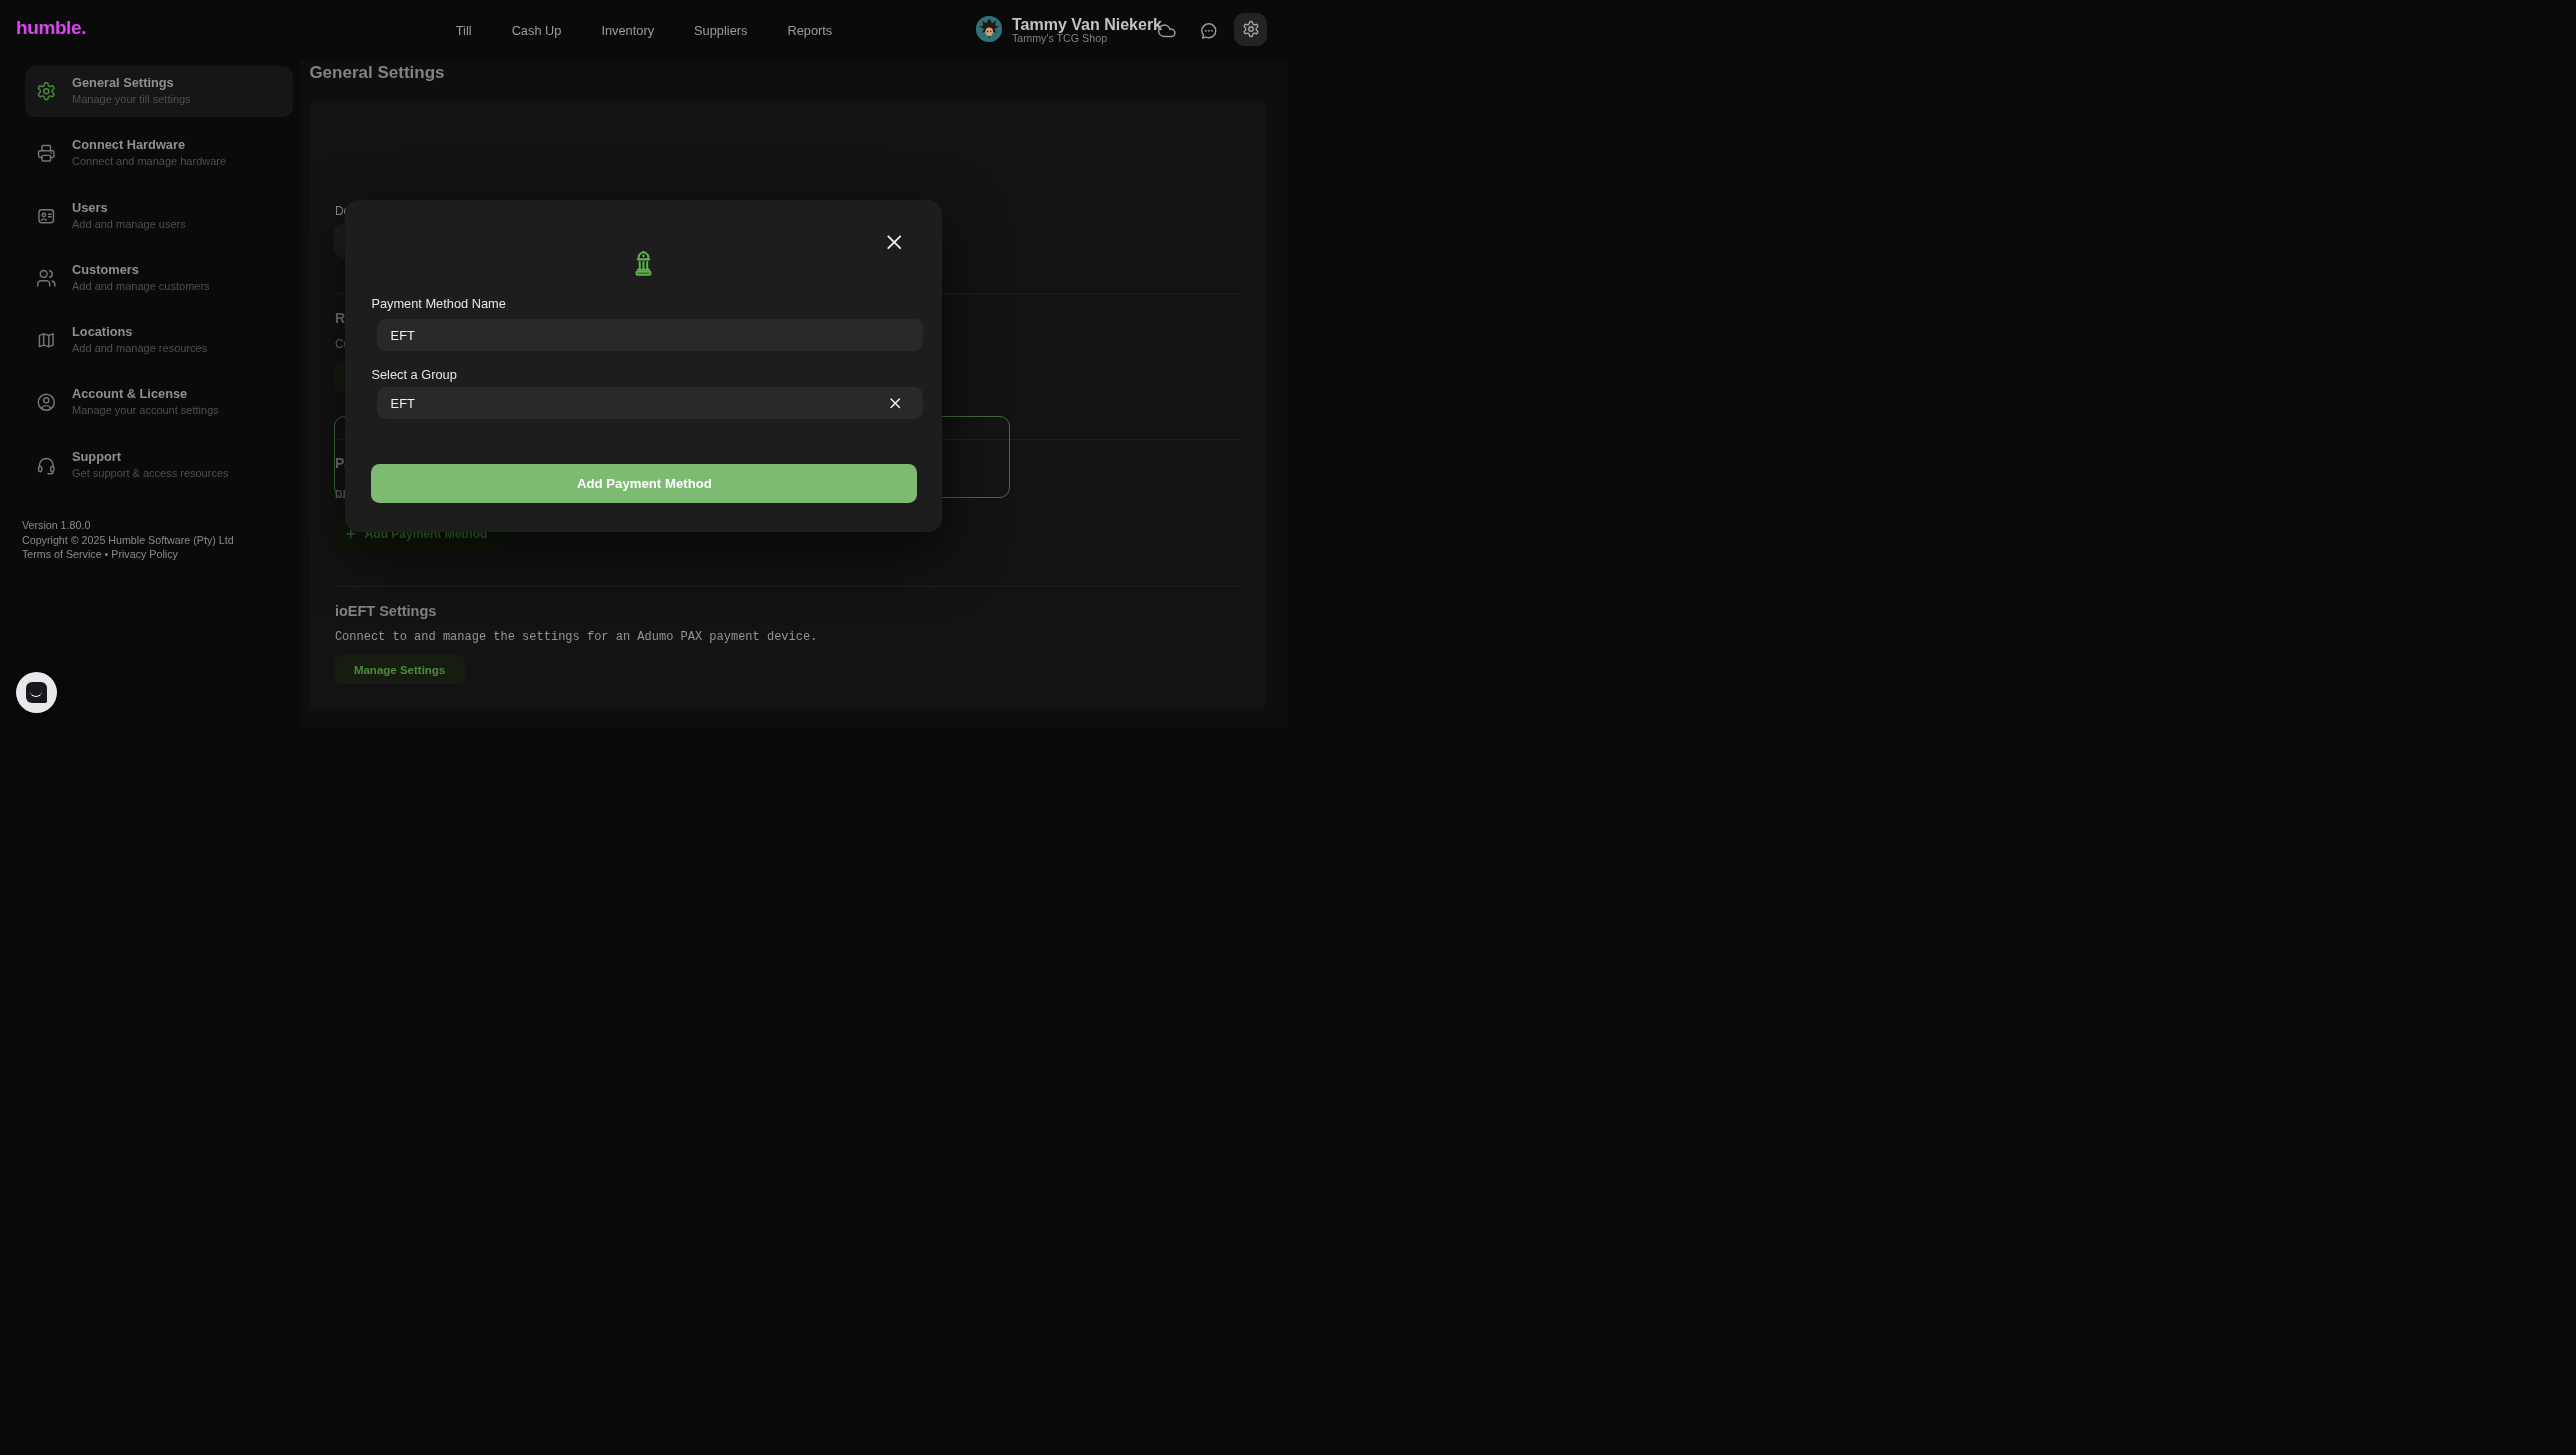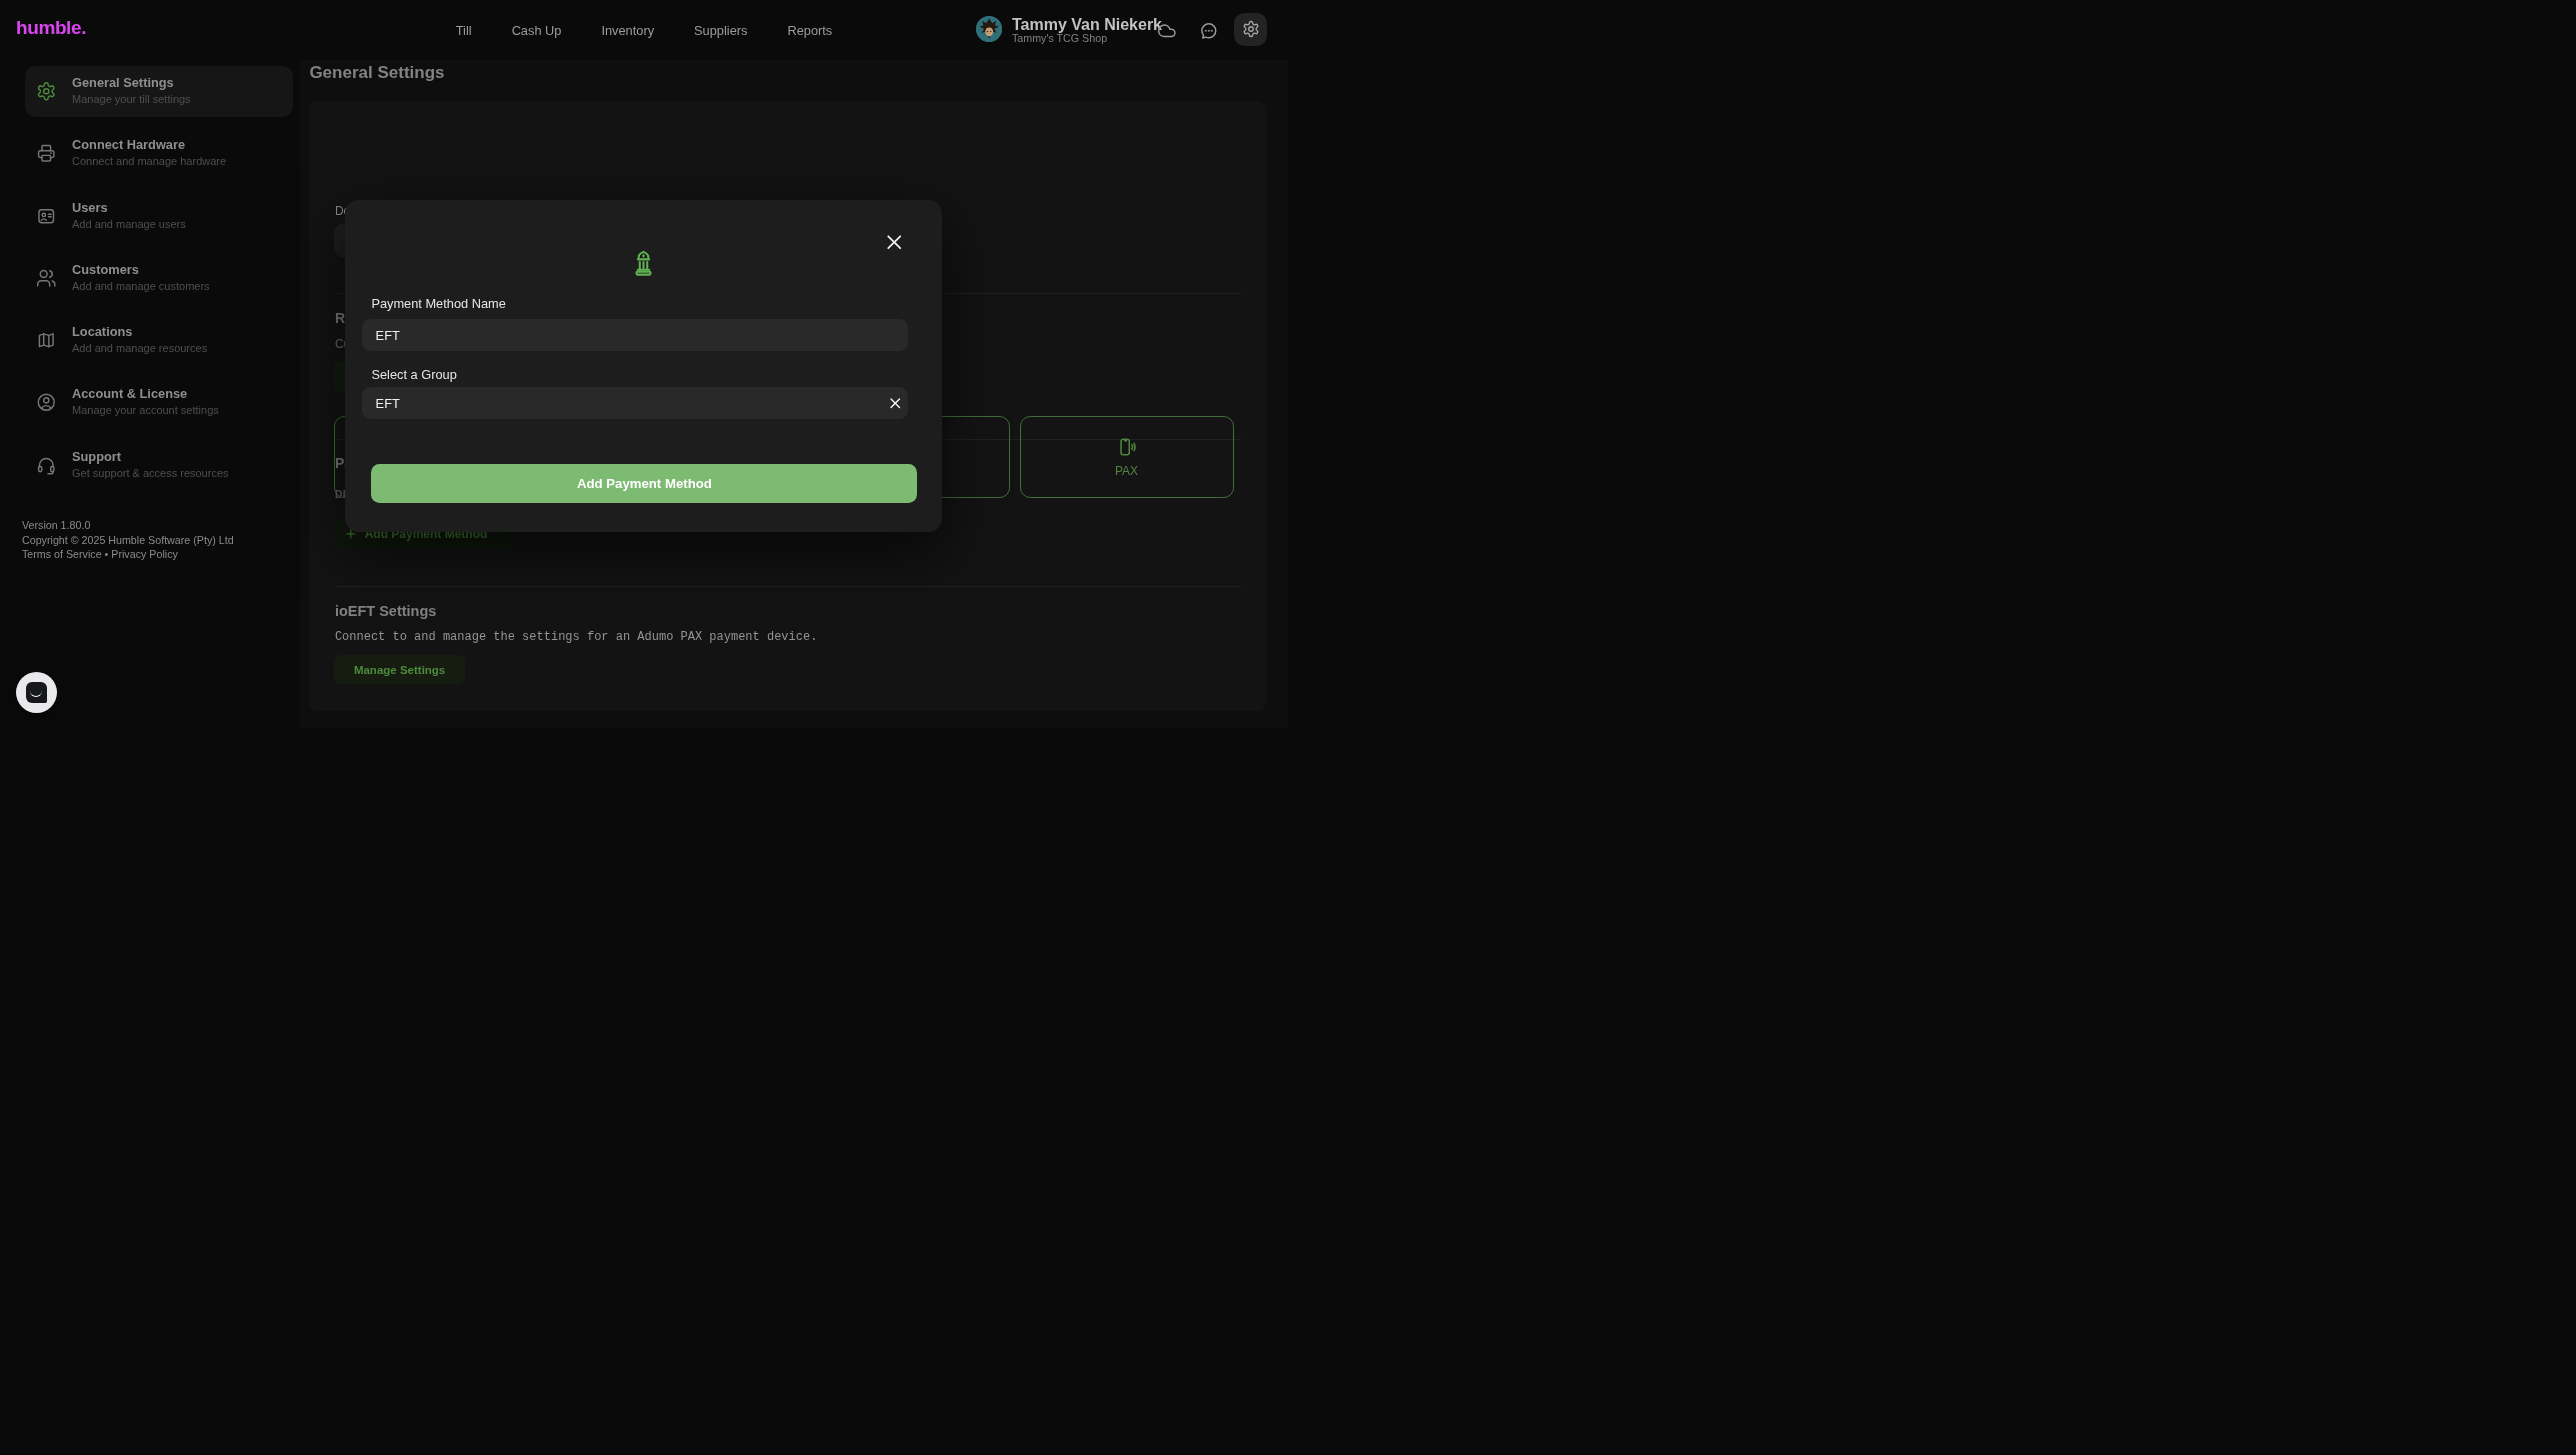--- a/index.html
+++ b/index.html
@@ -44,21 +44,21 @@
   .add-pm{position:absolute;left:25.6px;top:417px;width:175px;height:31px;background:#10180c;border-radius:6.8px;display:flex;align-items:center;gap:6.8px;padding-left:10.2px;box-sizing:border-box;color:#417a36;cursor:pointer;}
   .add-pm-label{font-size:12px;font-weight:600;color:#417a36;white-space:nowrap;}
   .ioeft-head{position:absolute;left:26.4px;top:502px;font-size:14.5px;font-weight:700;color:#828282;}
   .ioeft-desc{position:absolute;left:26.4px;top:529px;font-size:12px;color:#949494;white-space:nowrap;font-family:Liberation Mono, monospace;}
   .manage-btn{position:absolute;left:25.6px;top:554px;width:131px;height:29px;background:#161d10;border-radius:6.8px;border:none;color:#4c8a3d;font-size:11.5px;font-weight:600;cursor:pointer;font-family:inherit;}
   
   .modal{position:absolute;left:345px;top:200px;width:597px;height:332px;background:#1d1d1d;border-radius:13.6px;box-shadow:0 20.5px 60px rgba(0,0,0,0.65);z-index:50;}
   .modal-close{position:absolute;left:539px;top:32px;width:20.5px;height:20.5px;color:#f0f0f0;cursor:pointer;}
   .bank-icon{position:absolute;left:283px;top:48px;width:31px;height:31px;color:#61b151;}
   .m-label{position:absolute;left:26.4px;font-size:12.8px;color:#e6e6e6;text-align:center;}
-  .m-input{position:absolute;left:17px;width:546px;height:32px;background:#292929;border:none;border-radius:8.5px;color:#f2f2f2;font-size:12.8px;padding:0 34px 0 13.6px;box-sizing:border-box;font-family:inherit;outline:none;}
+  .m-input{position:absolute;left:32px;width:546px;height:32px;background:#292929;border:none;border-radius:8.5px;color:#f2f2f2;font-size:12.8px;padding:0 34px 0 13.6px;box-sizing:border-box;font-family:inherit;outline:none;}
   .clear-x{position:absolute;left:543px;top:396px;width:14.5px;height:14.5px;color:#ffffff;cursor:pointer;}
   .m-submit{position:absolute;left:26.4px;top:264px;width:546px;height:39px;background:#7dbb72;border:none;border-radius:8.5px;color:#ffffff;font-size:13.2px;font-weight:700;cursor:pointer;font-family:inherit;}
   
   .chat-launcher{position:absolute;left:16px;top:672px;width:41px;height:41px;border-radius:50%;background:#e9e9ec;display:flex;align-items:center;justify-content:center;box-shadow:0 3.4px 12px rgba(0,0,0,0.5);cursor:pointer;z-index:60;}
   .chat-bubble{width:21.3px;height:21.3px;background:#16181c;border-radius:6px 6px 1.7px 6px;position:relative;}
   .chat-smile{position:absolute;left:4.3px;top:8.5px;width:12px;height:6.8px;border:1.7px solid #fff;border-top:none;border-left:none;border-right:none;border-radius:0 0 10.2px 10.2px;box-sizing:border-box;}
 </style>
 </head>
 <body>
 
@@ -222,31 +222,20 @@
     <button class="tint-btn" style="left:25.6px;top:260px;width:128px;height:32px;"></button>
 
     <div class="divider" style="top:338px;"></div>
 
     <div class="sec-head" style="top:354px;">Pa</div>
     <div class="group-label" style="top:388px;">DE</div>
 
     <div class="pm-card" style="left:25.6px;"></div>
     <div class="pm-card" style="left:254px;"></div>
     <div class="pm-card" style="left:483px;"></div>
-    <div class="pm-card pax-card" style="left:711px;width:214px;">
-      <span>
-        <svg width="22" height="22" viewBox="0 0 24 24" fill="none" stroke="currentColor" stroke-width="1.7" stroke-linecap="round" stroke-linejoin="round">
-          <rect x="5.5" y="3.5" width="9" height="17" rx="2.4"></rect>
-          <path d="M9.5 5.2h2"></path>
-          <path d="M17.3 9.5a4.3 4.3 0 0 1 0 5"></path>
-          <path d="M19.6 8a7.6 7.6 0 0 1 0 8"></path>
-        </svg>
-      </span>
-      <span class="pax-label">PAX</span>
-    </div>
 
     <div class="add-pm">
       <span>
         <svg width="13.6" height="13.6" viewBox="0 0 24 24" fill="none" stroke="currentColor" stroke-width="2.2" stroke-linecap="round">
           <path d="M12 5v14"></path>
             <path d="M5 12h14"></path>
         </svg>
       </span>
       <span class="add-pm-label">Add Payment Method</span>
     </div>

